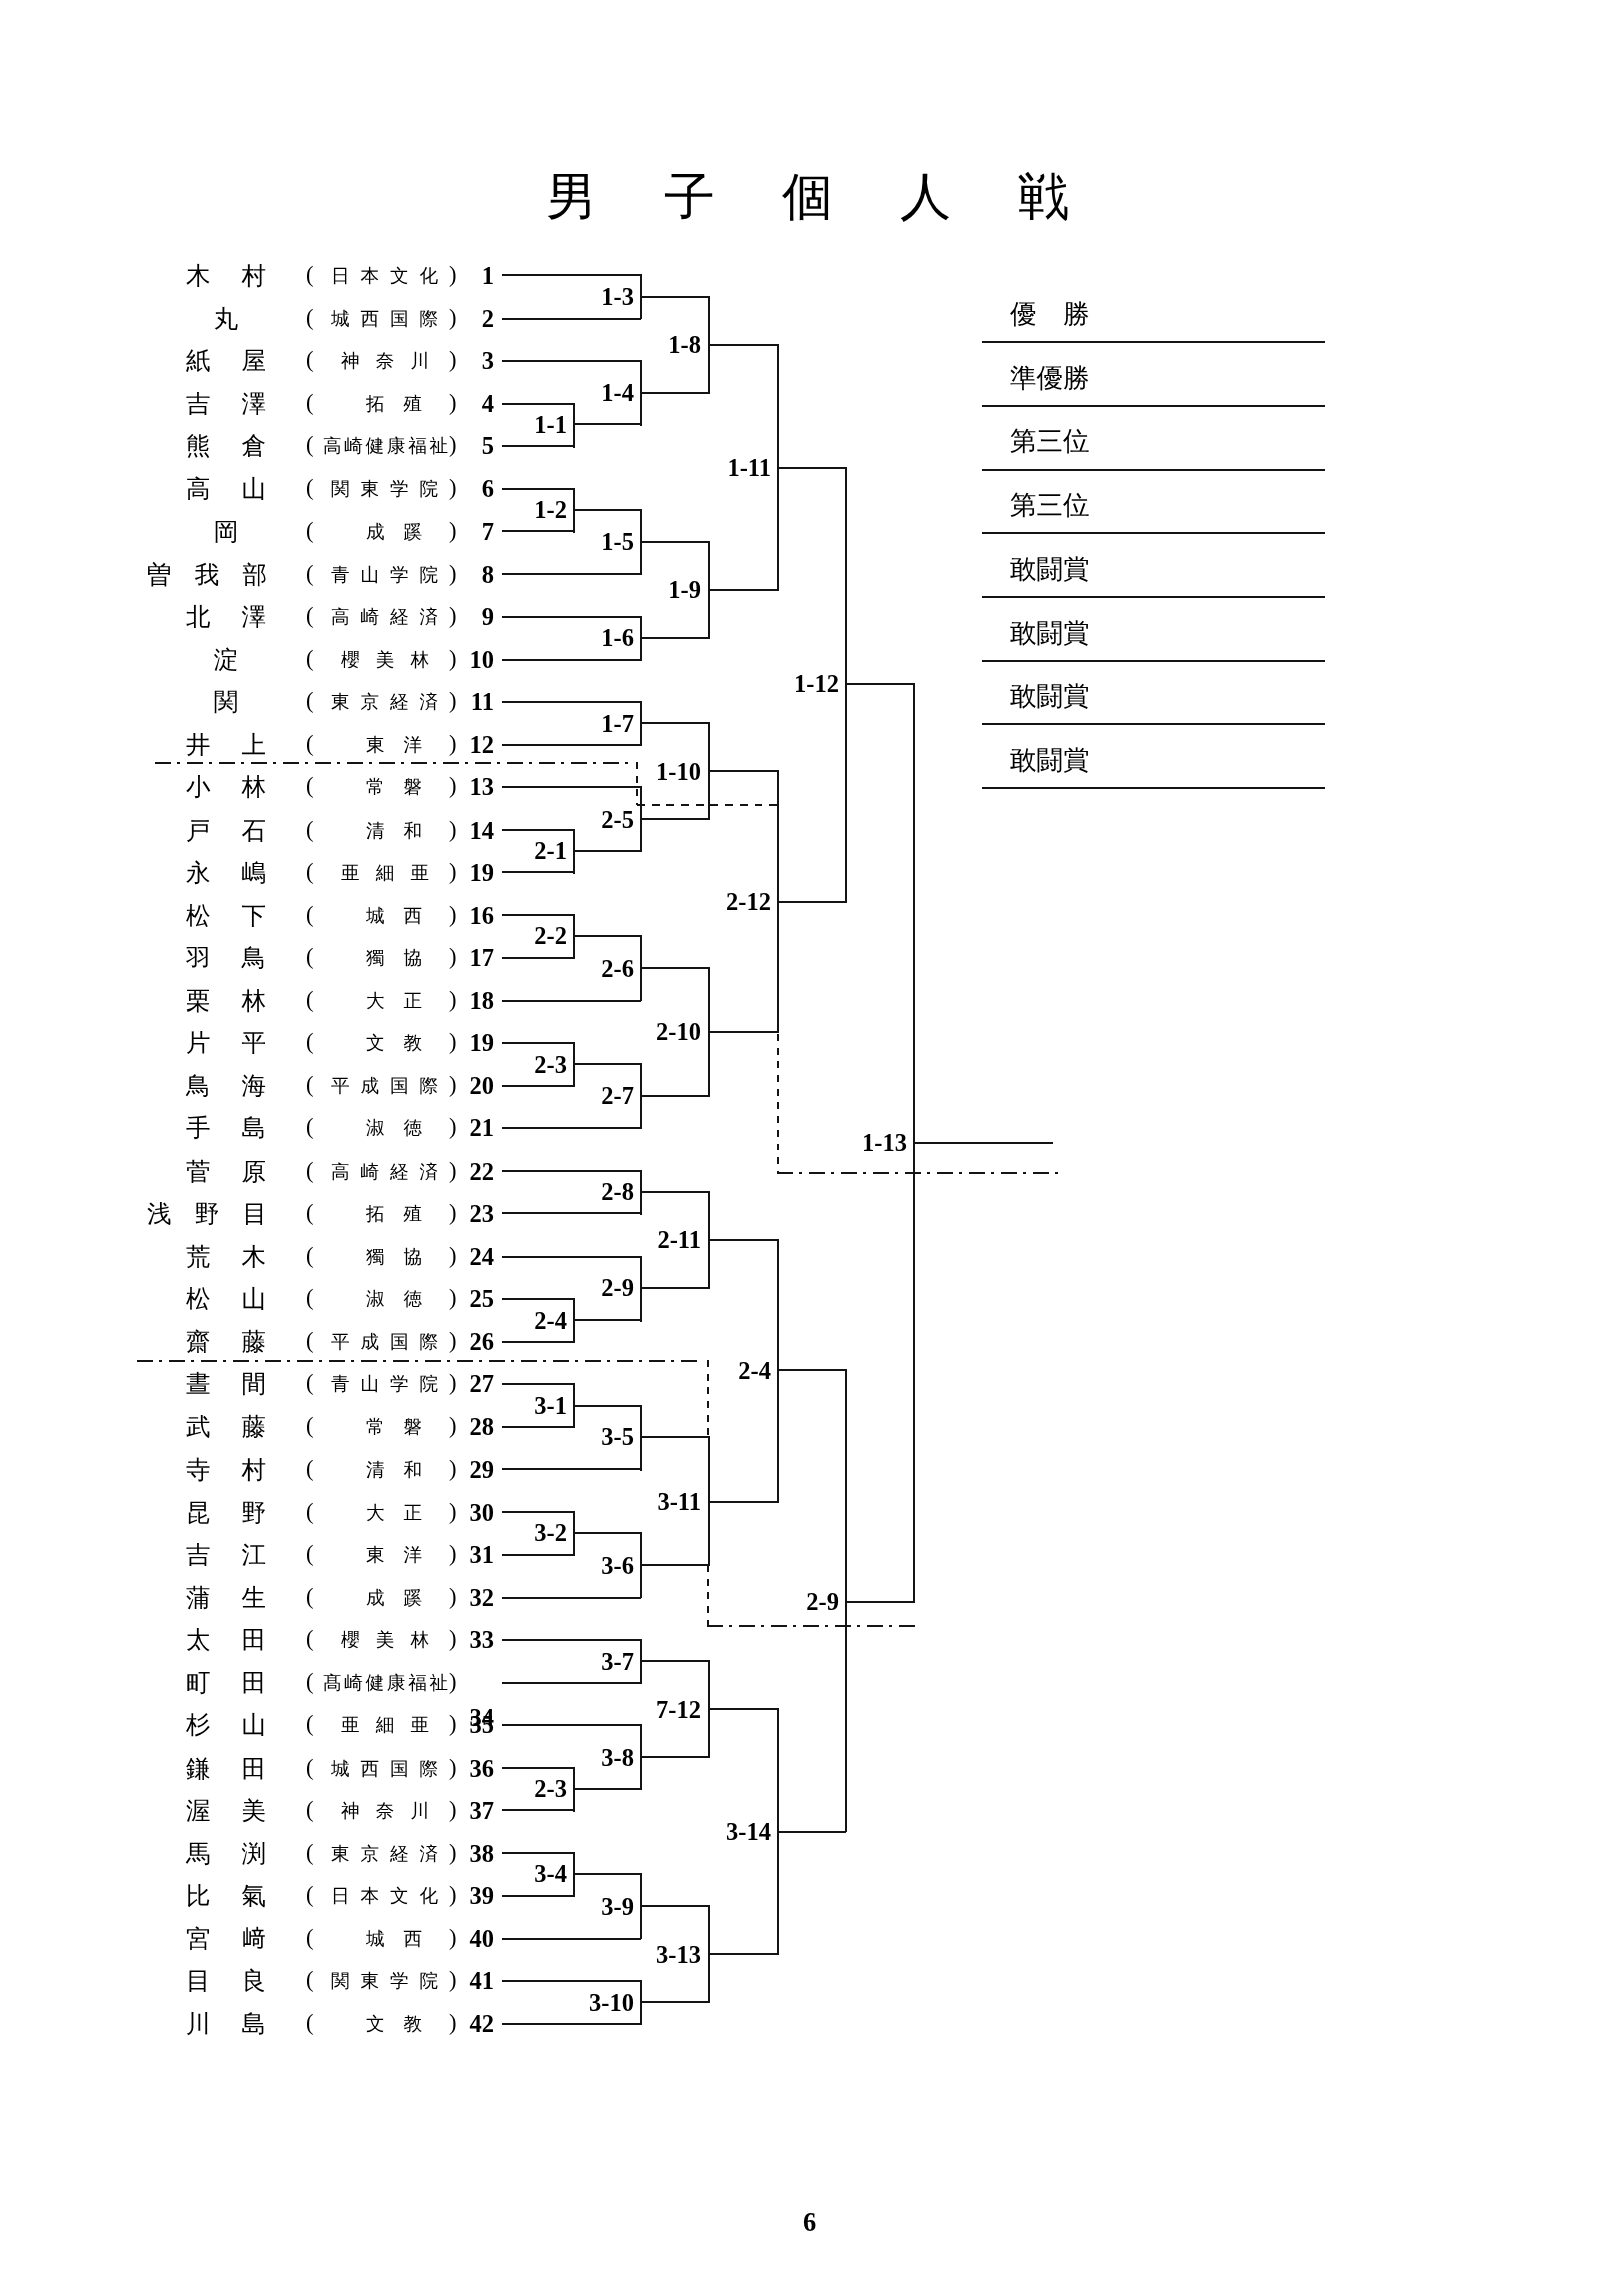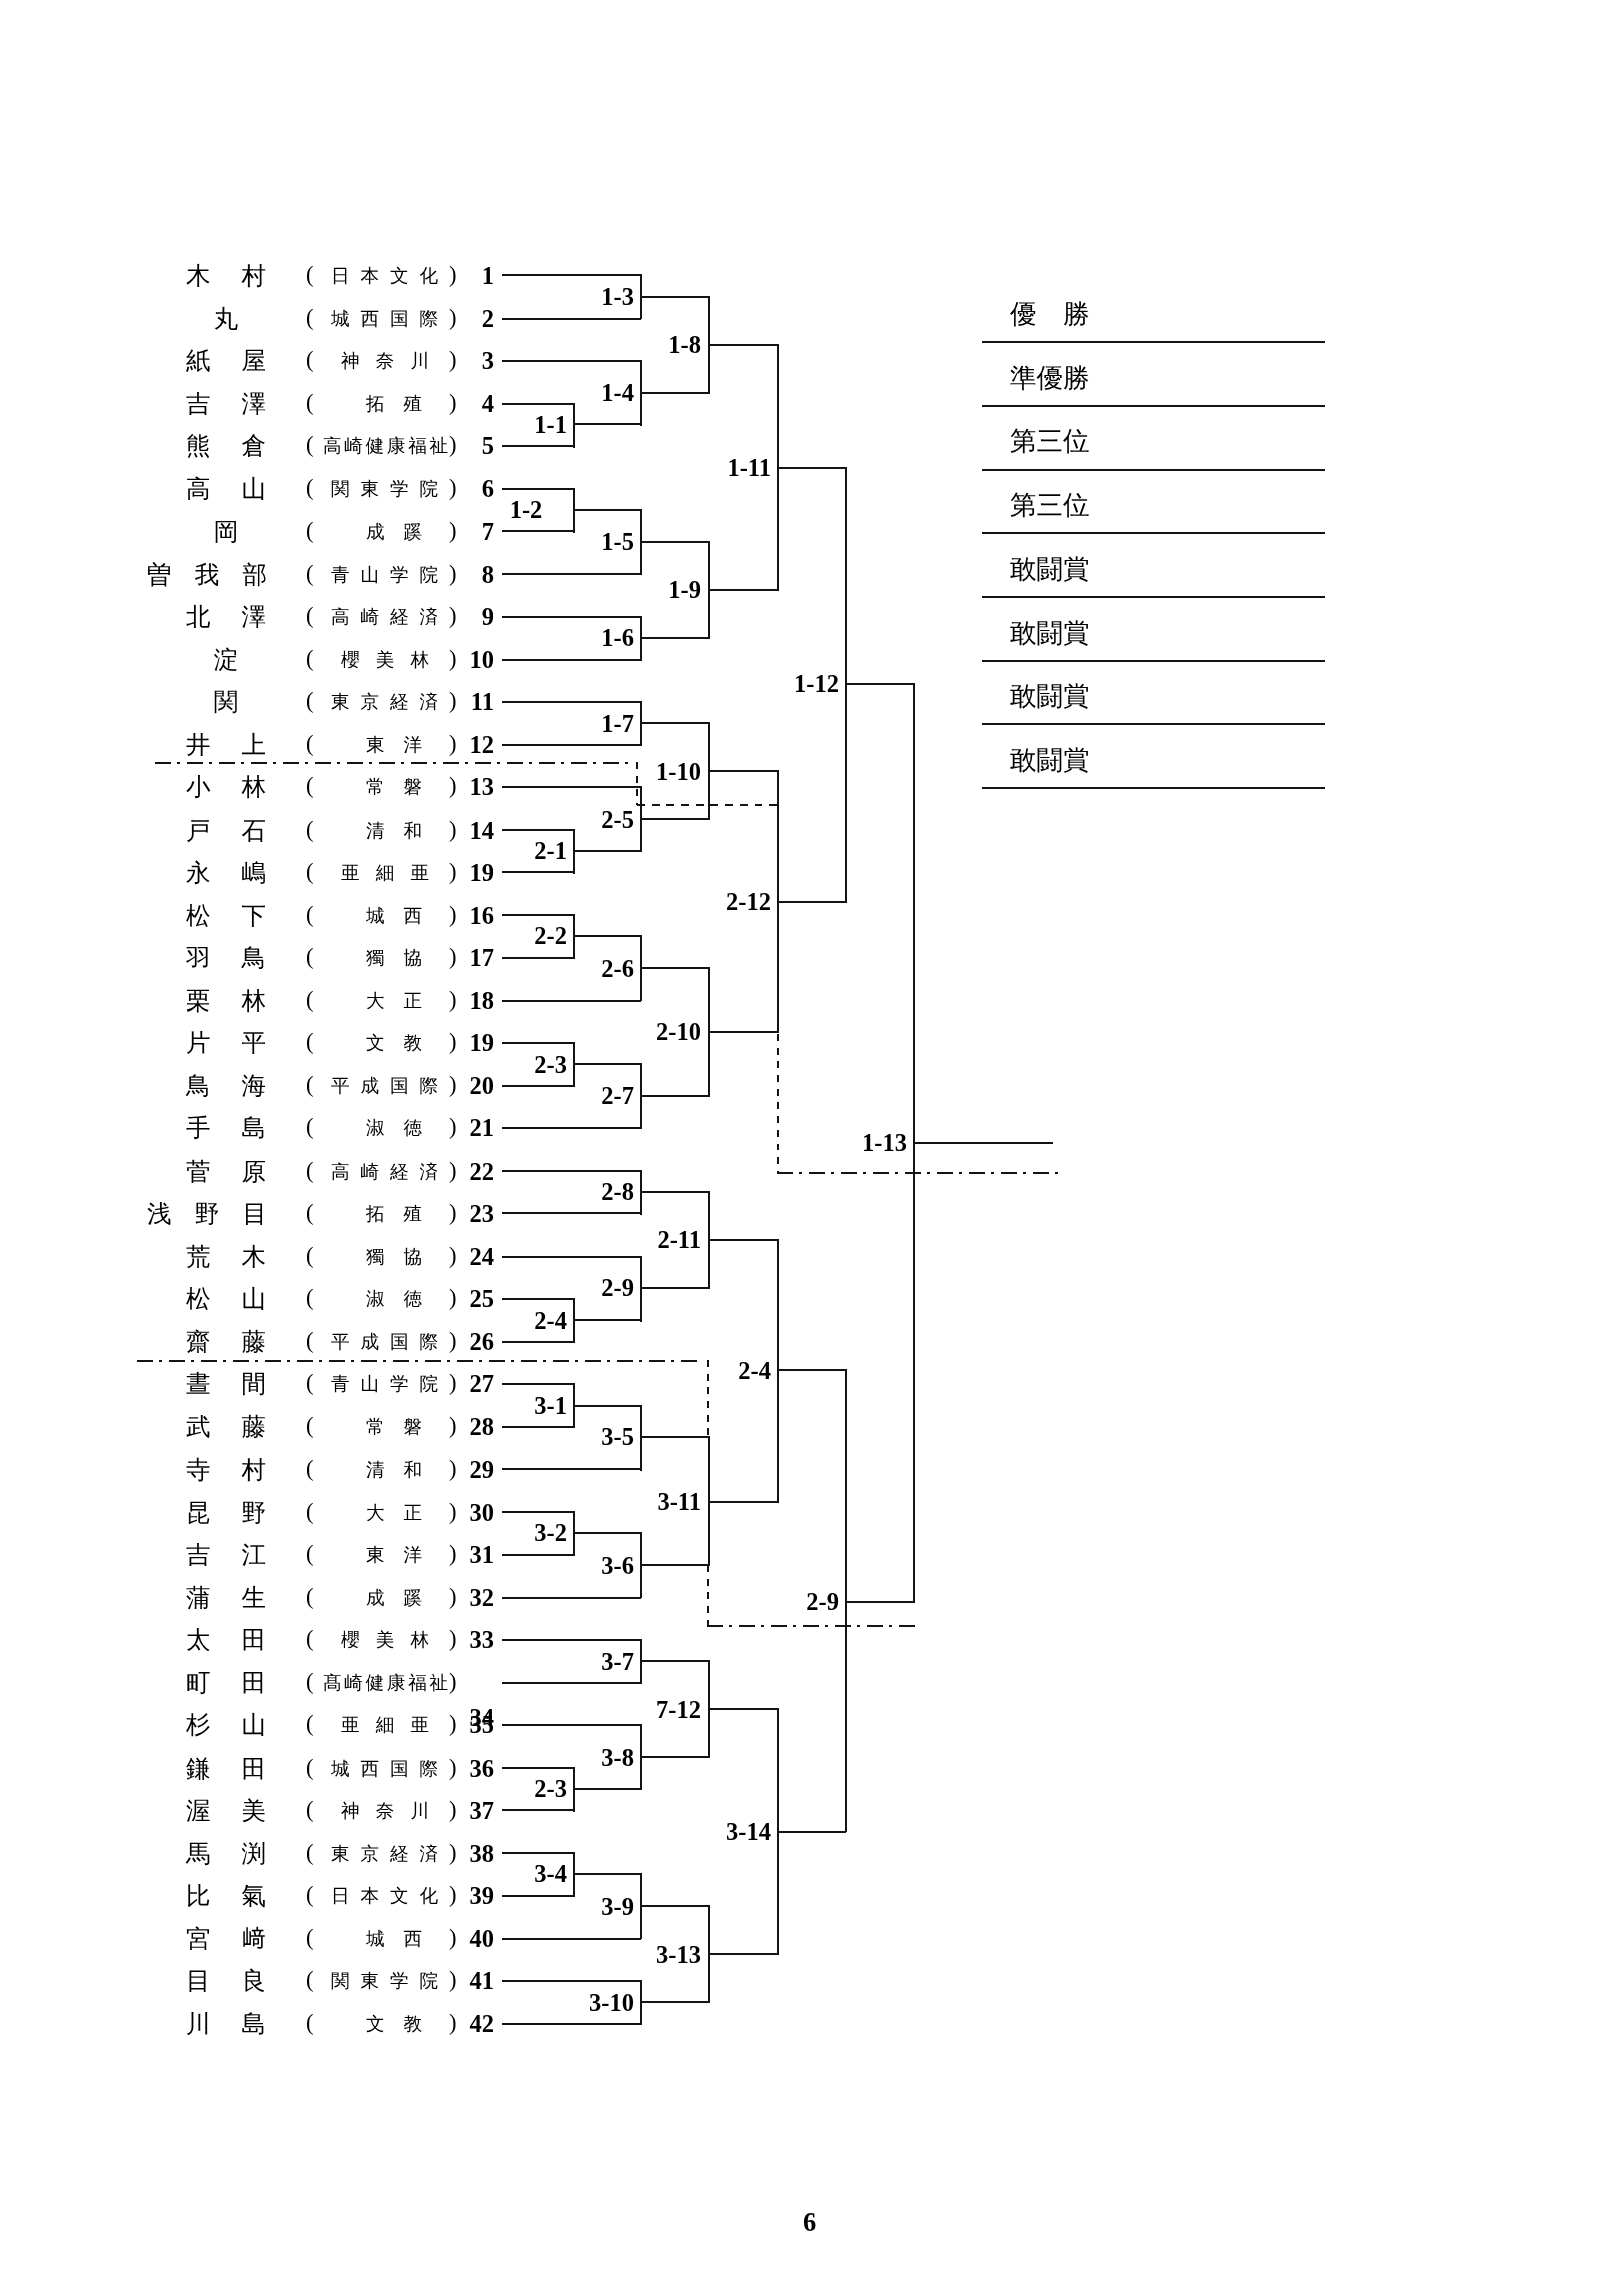--- a/index.html
+++ b/index.html
@@ -32,20 +32,21 @@
   .seed{position:absolute;font-weight:bold;font-size:24.5px;text-align:right;width:82px;height:31px;line-height:31px;}
   .mlabel{position:absolute;font-weight:bold;font-size:24.5px;text-align:right;width:82px;height:31px;line-height:31px;}
   .award-label{position:absolute;font-size:26.5px;height:33px;line-height:33px;white-space:nowrap;}
   .award-line{position:absolute;height:2px;width:343px;background:#141414;}
   .pagenum{position:absolute;font-weight:bold;font-size:26.5px;width:39px;text-align:center;}
 </style>
 </head>
 <body>
 
 <div id="sheet">
+  <div class="title" style="left: 546px; top: 163px;">男子個人戦</div>
   <div id="rows">
       <div class="rowbox name" title="木村" style="top: 260px; left: 186px; width: 80px;">
         <span>木</span>
         <span>村</span>
       </div>
       <div class="paren" style="top: 260px; left: 298px;">(</div>
       <div class="paren" style="top: 260px; left: 441px;">)</div>
       <div class="rowbox affil" title="日本文化" style="top: 260px; left: 331px; width: 107px;">
         <span>日</span>
         <span>本</span>
@@ -544,21 +545,21 @@
       <div class="seed" style="top: 2008px; left: 412px;">42</div>
     </div>
   <div id="bracket">
       <div class="hl" style="left: 502px; top: 403px; width: 73px;"></div>
       <div class="hl" style="left: 502px; top: 445px; width: 73px;"></div>
       <div class="vl" style="left: 573px; top: 403px; width: 2px; height: 45px;"></div>
       <div class="mlabel" style="left: 485px; top: 409px;">1-1</div>
       <div class="hl" style="left: 502px; top: 488px; width: 73px;"></div>
       <div class="hl" style="left: 502px; top: 530px; width: 73px;"></div>
       <div class="vl" style="left: 573px; top: 488px; width: 2px; height: 45px;"></div>
-      <div class="mlabel" style="left: 485px; top: 494px; text-align: center;">1-2</div>
+      <div class="mlabel" style="left: 485px; top: 494px;">1-2</div>
       <div class="hl" style="left: 502px; top: 829px; width: 73px;"></div>
       <div class="hl" style="left: 502px; top: 871px; width: 73px;"></div>
       <div class="vl" style="left: 573px; top: 829px; width: 2px; height: 45px;"></div>
       <div class="mlabel" style="left: 485px; top: 835px;">2-1</div>
       <div class="hl" style="left: 502px; top: 914px; width: 73px;"></div>
       <div class="hl" style="left: 502px; top: 957px; width: 73px;"></div>
       <div class="vl" style="left: 573px; top: 914px; width: 2px; height: 45px;"></div>
       <div class="mlabel" style="left: 485px; top: 920px;">2-2</div>
       <div class="hl" style="left: 502px; top: 1042px; width: 73px;"></div>
       <div class="hl" style="left: 502px; top: 1085px; width: 73px;"></div>

